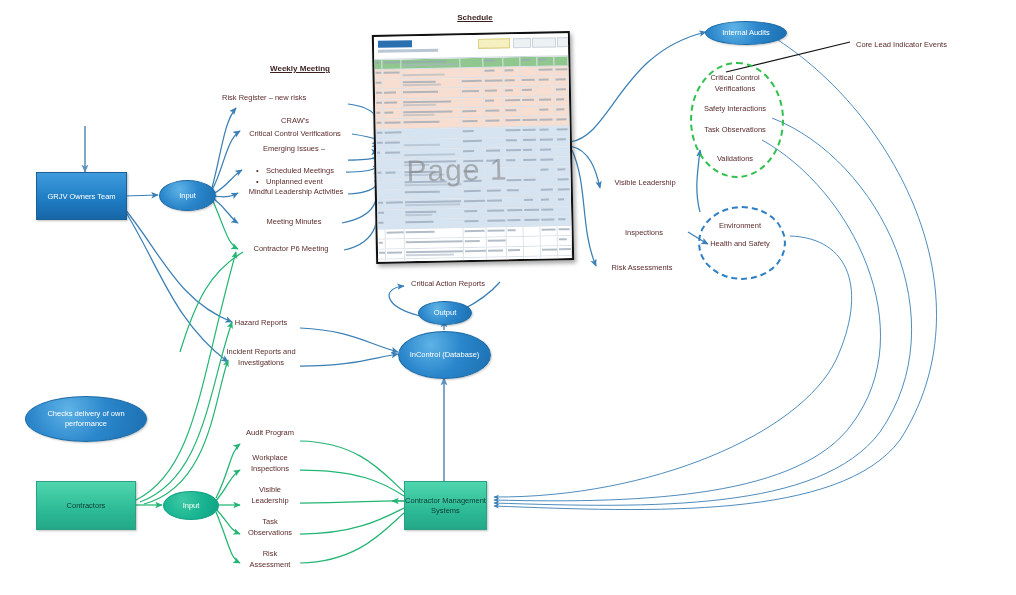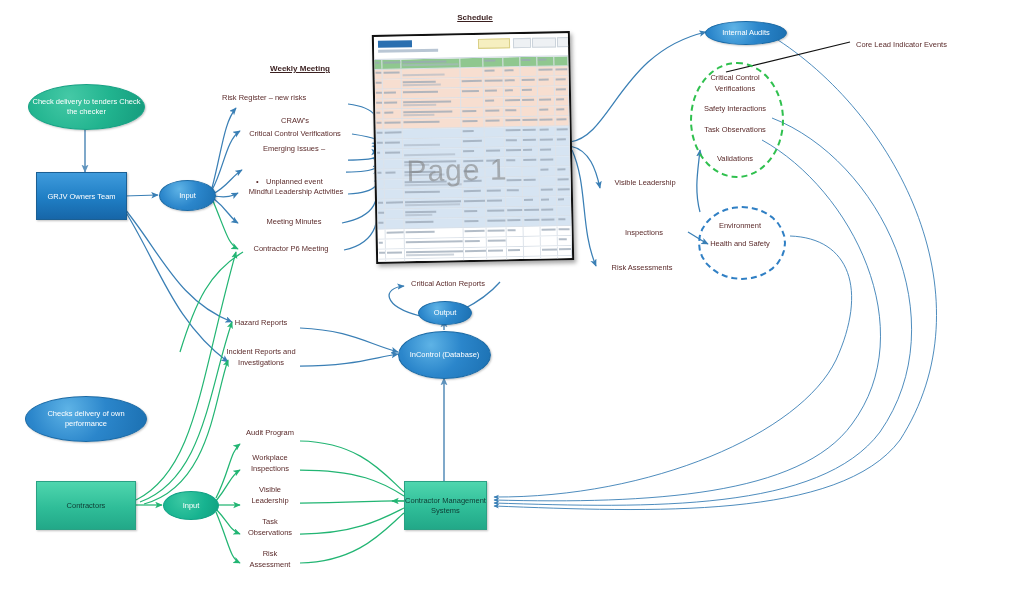--- a/index.html
+++ b/index.html
@@ -165,24 +165,20 @@
   <div class="lbl" style="left:692px;top:72px;width:86px;">Critical Control
 Verifications</div>
   <div class="lbl" style="left:692px;top:103px;width:86px;">Safety Interactions</div>
   <div class="lbl" style="left:692px;top:124px;width:86px;">Task Observations</div>
   <div class="lbl" style="left:692px;top:153px;width:86px;">Validations</div>
 
   <div style="position:absolute;left:698px;top:206px;width:84px;height:70px;border:2.4px dashed #2f7fc4;border-radius:50%;"></div>
   <div class="lbl" style="left:700px;top:220px;width:80px;">Environment</div>
   <div class="lbl" style="left:700px;top:238px;width:80px;">Health and Safety</div>
 
-  <div class="node ellipse el-green" style="left:28px;top:84px;width:115px;height:44px;">
-    <span>Check delivery to tenders
-Check the checker</span>
-  </div>
 
   <div class="node box-blue" style="left:36px;top:172px;width:89px;height:46px;">
     <span>GRJV Owners Team</span>
   </div>
 
   <div class="node ellipse el-blue" style="left:159px;top:180px;width:55px;height:29px;">
     <span>Input</span>
   </div>
 
   <div class="node ellipse el-blue" style="left:25px;top:396px;width:120px;height:44px;">
@@ -217,20 +213,23 @@
     <span>Internal Audits</span>
   </div>
 
   <div class="title-u" style="left:415px;top:13px;width:120px;">Schedule</div>
   <div class="title-u" style="left:240px;top:64px;width:120px;">Weekly Meeting</div>
 
   <div class="lbl" style="left:222px;top:92px;width:130px;text-align:left;">Risk Register  –  new risks</div>
   <div class="lbl" style="left:240px;top:115px;width:110px;">CRAW's</div>
   <div class="lbl" style="left:230px;top:128px;width:130px;">Critical Control Verifications</div>
   <div class="lbl" style="left:234px;top:143px;width:120px;">Emerging Issues –</div>
+  <div class="lbl" style="left:256px;top:154px;width:120px;text-align:left;">
+    <span style="display:inline-block;width:10px;">•</span><span>Scheduled Meetings</span>
+  </div>
   <div class="lbl" style="left:256px;top:165px;width:120px;text-align:left;">
     <span style="display:inline-block;width:10px;">•</span><span>Unplanned event</span>
   </div>
   <div class="lbl" style="left:226px;top:186px;width:140px;">Mindful Leadership Activities</div>
   <div class="lbl" style="left:234px;top:216px;width:120px;">Meeting Minutes</div>
   <div class="lbl" style="left:226px;top:243px;width:130px;">Contractor P6 Meeting</div>
 
   <div class="lbl" style="left:216px;top:317px;width:90px;">Hazard Reports</div>
   <div class="lbl" style="left:208px;top:346px;width:106px;">Incident Reports and
 Investigations</div>

